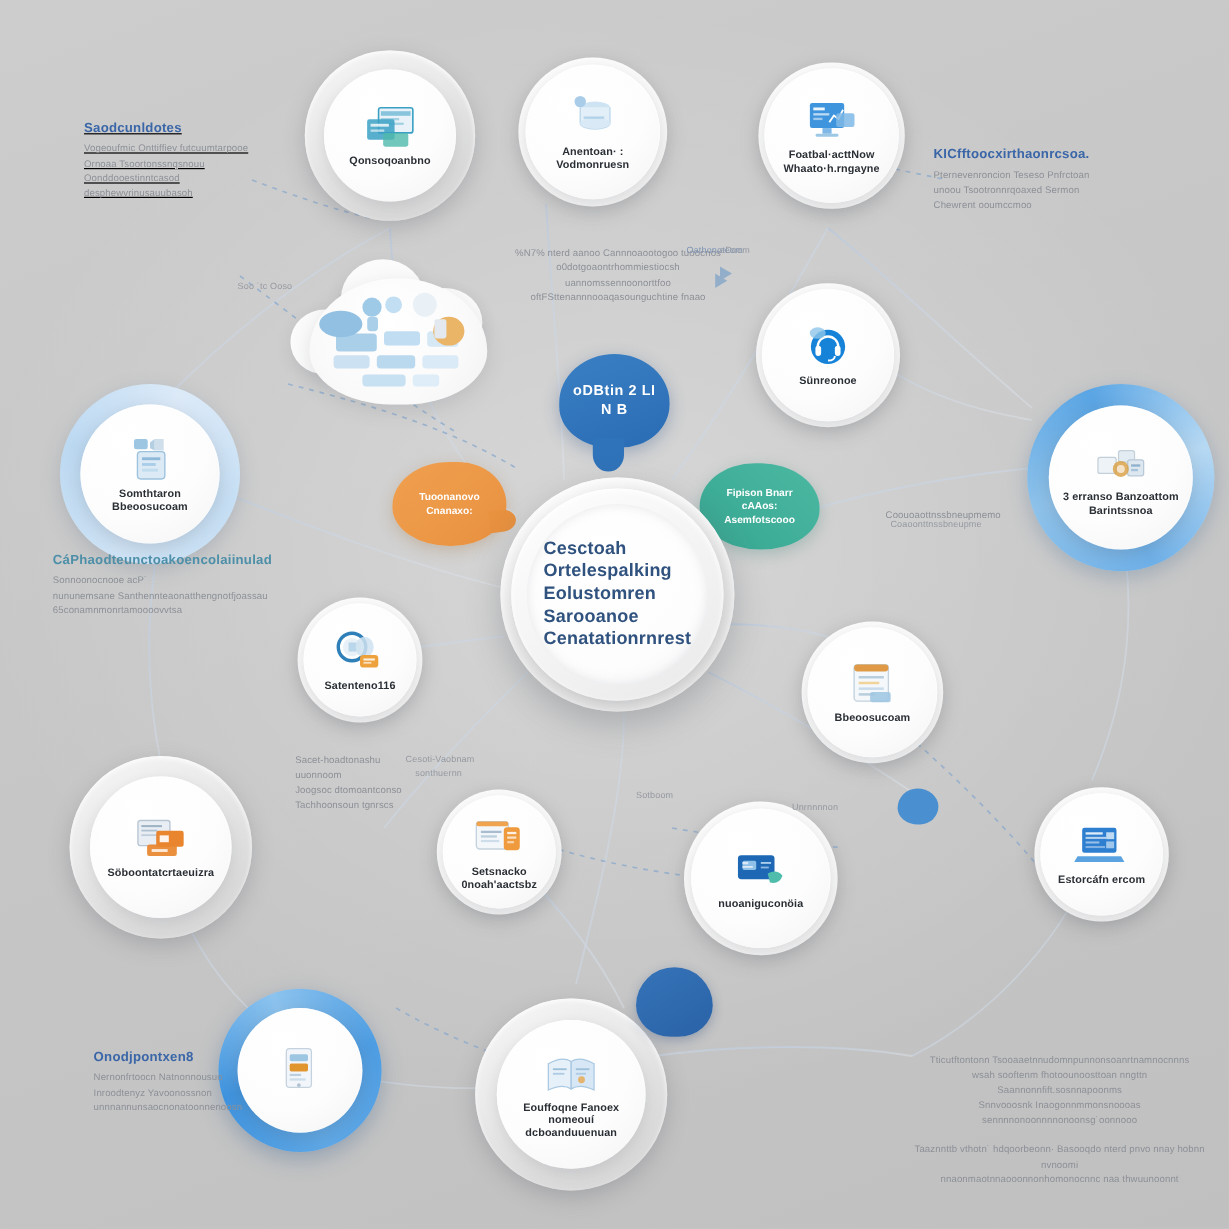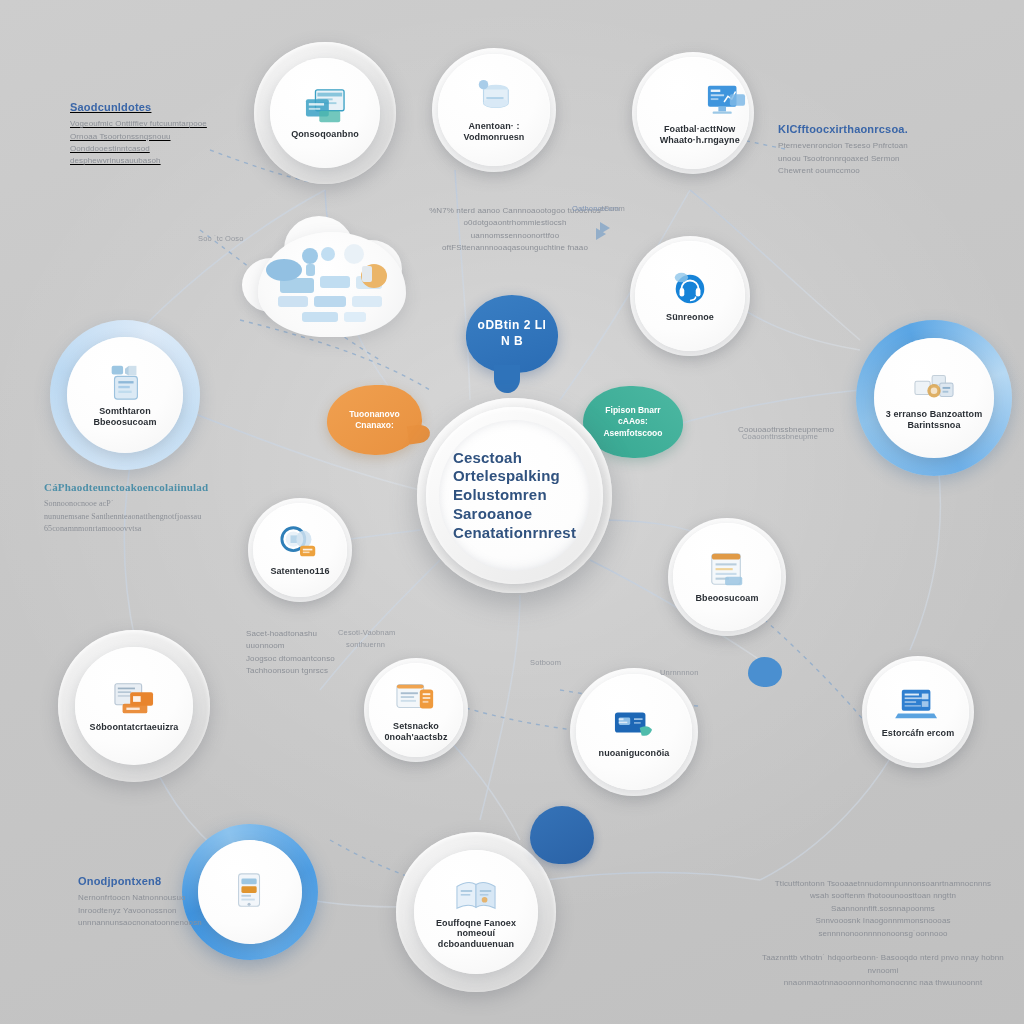--- a/index.html
+++ b/index.html
@@ -269,21 +269,21 @@
         <path d="M13 12 v14 a13 5 0 0 0 26 0 v-14" fill="#e3eff8" stroke="#bcd8ec" stroke-width="1.2"></path>
         <ellipse cx="26" cy="26" rx="13" ry="5" fill="#d9e9f6"></ellipse>
         <circle cx="13" cy="7" r="5" fill="#a9cde9"></circle>
         <rect x="16" y="20" width="18" height="2" fill="#9cc6e2" opacity=".7"></rect>
           </svg>
           <div class="node-label">Anentoan· : Vodmonruesn</div>
         </div>
       </div>
       <div class="node" id="n3" style="left: 632px; top: 52px; width: 122px; height: 122px;">
         <div class="ring ring-white"></div>
-        <div class="disc" style="left: 5px; top: 5px; width: 112px; height: 112px; align-items: flex-end;">
+        <div class="disc" style="left: 5px; top: 5px; width: 112px; height: 112px;">
           <svg class="node-icon" viewBox="0 0 48 42" style="filter:blur(.35px)">
             <rect x="5" y="5" width="30" height="22" rx="2" fill="#3f95dd"></rect>
         <rect x="8" y="9" width="10" height="2.5" fill="#fff" opacity=".9"></rect>
         <rect x="8" y="14" width="14" height="2" fill="#fff" opacity=".65"></rect>
         <rect x="8" y="18" width="8" height="2" fill="#fff" opacity=".5"></rect>
         <polyline points="22,22 26,16 30,19 34,11" fill="none" stroke="#fff" stroke-width="1.6"></polyline>
         <rect x="16" y="27" width="8" height="5" fill="#7fb8e6"></rect>
         <rect x="10" y="32" width="20" height="2.5" rx="1" fill="#9cc8e6"></rect>
         <rect x="28" y="14" width="16" height="12" rx="2" fill="#7fb8e6" opacity=".85"></rect>
           </svg>
@@ -497,21 +497,21 @@
         <div class="a-line">Pternevenroncion Teseso Pnfrctoan</div>
         <div class="a-line">unoou Tsootronnrqoaxed Sermon</div>
         <div class="a-line">Chewrent ooumccmoo</div>
       </div>
       <div class="anno center" id="a3" style="left: 400px; top: 205px; width: 230px;">
         <div class="a-line">%N7% nterd aanoo Cannnoaootogoo tuoocnos</div>
         <div class="a-line">o0dotgoaontrhommiestiocsh</div>
         <div class="a-line">uannomssennoonorttfoo</div>
         <div class="a-line">oftFSttenannnooaqasounguchtine fnaao</div>
       </div>
-      <div class="anno left" id="a4" style="left: 44px; top: 480px; width: 220px; font-family: Liberation Serif, serif;">
+      <div class="anno left" id="a4" style="left: 44px; top: 460px; width: 220px;">
         <div class="a-head head-teal">CáPhaodteunctoakoencolaiinulad</div>
         <div class="a-line">Sonnoonocnooe acP˙</div>
         <div class="a-line">nununemsane Santhennteaonatthengnotfjoassau</div>
         <div class="a-line">65conamnmonrtamoooovvtsa</div>
       </div>
       <div class="anno left" id="a5" style="left: 738px; top: 424px; width: 200px;">
         <div class="a-line">Coouoaottnssbneupmemo</div>
       </div>
       <div class="anno left" id="a6" style="left: 246px; top: 628px; width: 180px;">
         <div class="a-line">Sacet-hoadtonashu</div>

